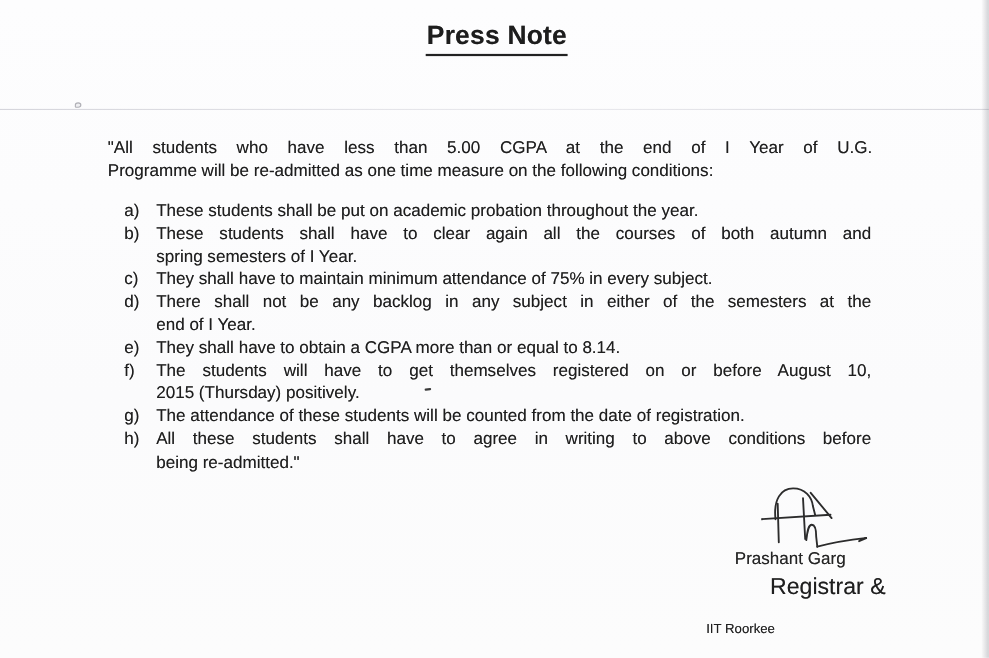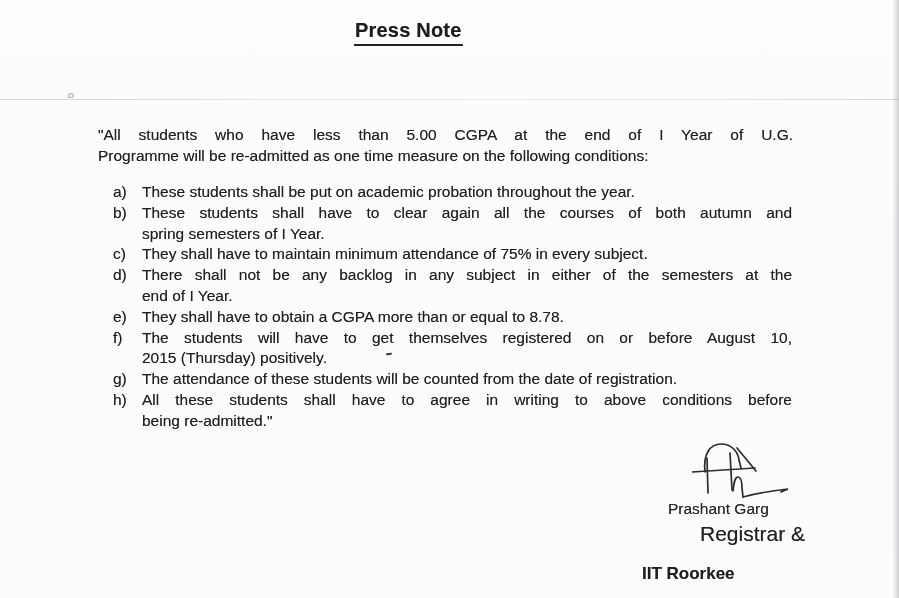--- a/index.html
+++ b/index.html
@@ -41,22 +41,22 @@
   }
   .edge-right {
     position: absolute;
     right: 0; top: 0;
     width: 7px; height: 100%;
     background: linear-gradient(to right, rgba(0,0,0,0), rgba(110,110,120,.30));
   }
   
   .title {
     position: absolute;
-    left: 354px; top: 19px;
-    font-size: 20px;
+    left: 387px; top: 19px;
+    font-size: 24px;
     font-weight: bold;
     color: #1d1d1d;
     border-bottom: 2px solid #222;
     padding: 0 1px 2px 1px;
     letter-spacing: 0.2px;
   }
   .dated {
     position: absolute;
     left: 637px; top: 62px;
     font-size: 15.5px;
@@ -104,22 +104,22 @@
   .sig-role-2 {
     position: absolute;
     left: 642px; top: 544px;
     font-size: 15.5px;
     font-weight: bold;
     color: #1f1f1f;
   }
   .sig-role-3 {
     position: absolute;
     left: 642px; top: 564px;
-    font-size: 17px;
-    font-weight: bold;
+    font-size: 12px;
+    font-weight: normal;
     color: #1f1f1f;
   }
   .title, .dated, .intro, .list, .sig-name, .sig-role-1, .sig-role-2, .sig-role-3 {
     text-shadow: 0 0 0.5px rgba(30,30,30,.55);
   }
 </style>
 </head>
 <body>
 
 <div class="page">
@@ -165,21 +165,21 @@
       <span class="lbl">d)</span>
       <div class="txt">
         <span class="ln just">There shall not be any backlog in any subject in either of the semesters at the</span>
         <span class="ln">end of I Year.</span>
       </div>
     </div>
 
     <div class="item">
       <span class="lbl">e)</span>
       <div class="txt">
-        <span class="ln">They shall have to obtain a CGPA more than or equal to 8.78.</span>
+        <span class="ln">They shall have to obtain a CGPA more than or equal to 8.14.</span>
       </div>
     </div>
 
     <div class="item">
       <span class="lbl">f)</span>
       <div class="txt">
         <span class="ln just">The students will have to get themselves registered on or before August 10,</span>
         <span class="ln">2015 (Thursday) positively.</span>
       </div>
     </div>

